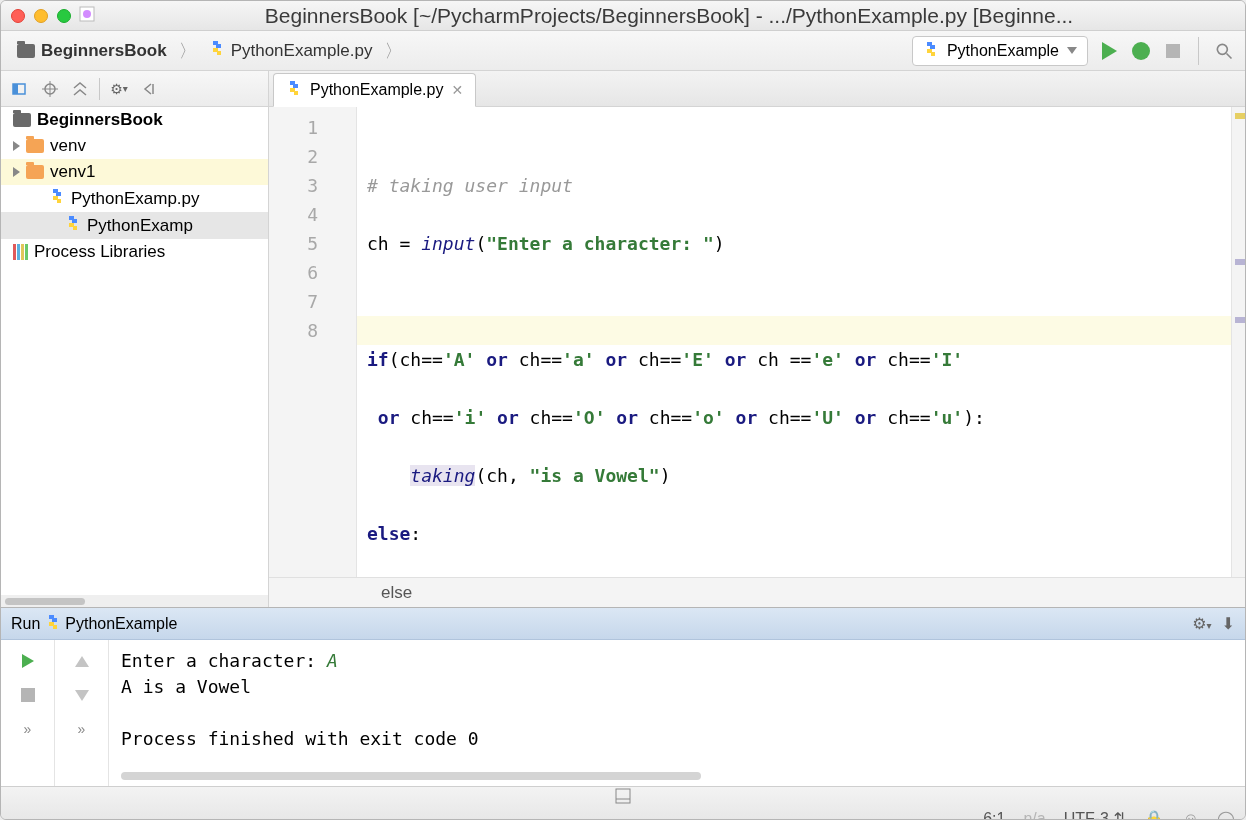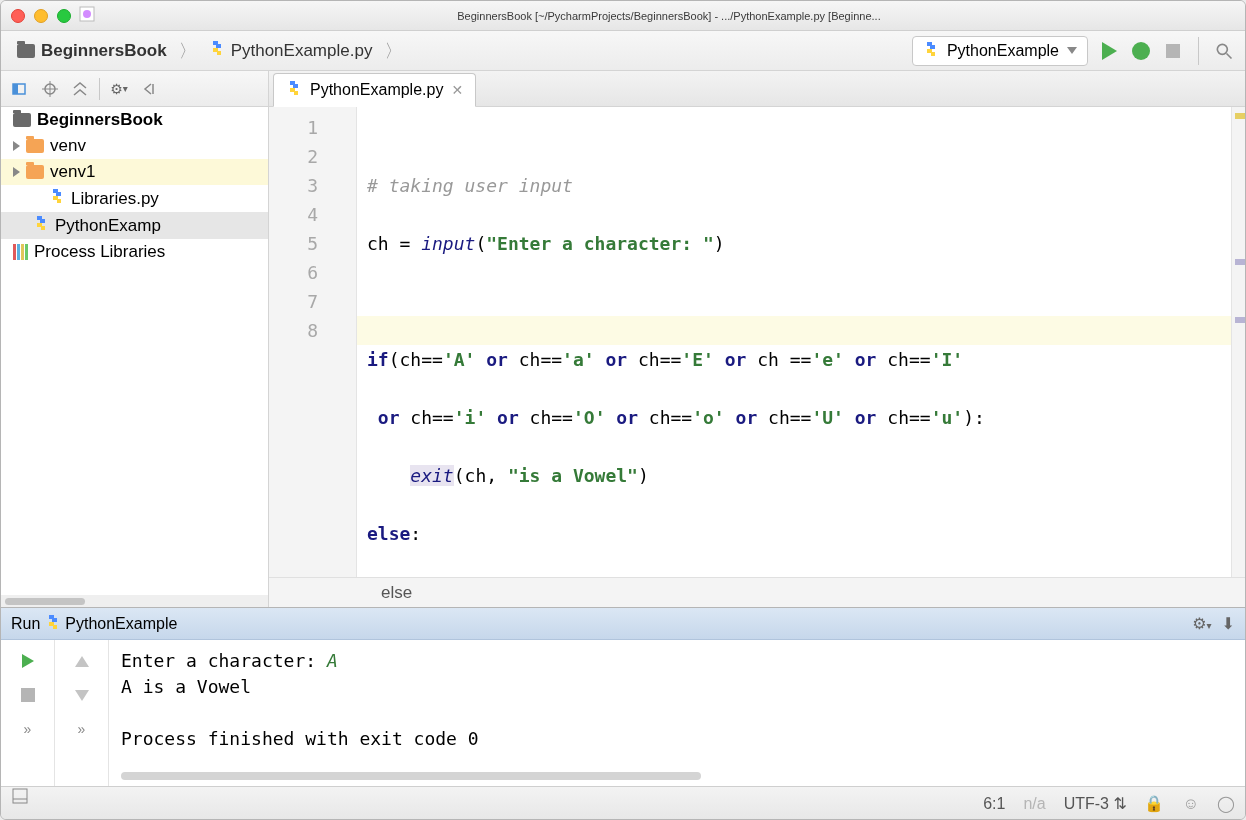--- a/index.html
+++ b/index.html
@@ -1,21 +1,21 @@
 <!DOCTYPE html>
 <html><head>
 <meta charset="utf-8">
 <style>
 * { box-sizing: border-box; margin: 0; padding: 0; }
 body { font-family: "Helvetica Neue", Arial, sans-serif; font-size: 14px; background: #ececec; width: 1246px; height: 820px; overflow: hidden; border: 1px solid #b5b5b5; border-radius: 6px; }
 .titlebar { height: 30px; background: linear-gradient(#f6f6f6,#e6e6e6); border-bottom:1px solid #cfcfcf; display:flex; align-items:center; padding:0 10px; }
 .traffic { display:flex; gap:9px; }
 .dot { width:14px; height:14px; border-radius:50%; }
 .dot.red{background:#ff5f57;border:1px solid #e24238;} .dot.yel{background:#ffbd2e;border:1px solid #e1a024;} .dot.grn{background:#28c940;border:1px solid #1bad2e;}
-.title-text { flex:1; text-align:center; font-size:11px; color:#3a3a3a; }
+.title-text { flex:1; text-align:center; font-size:21px; color:#3a3a3a; }
 .title-icon { margin:0 8px; display:inline-block; }
 .toolbar-row { height:40px; background:linear-gradient(#f7f7f7,#ececec); border-bottom:1px solid #d4d4d4; display:flex; align-items:center; padding:0 10px; }
 .breadcrumb { display:flex; align-items:center; gap:6px; font-size:17px; color:#333; }
 .crumb { display:flex; align-items:center; gap:6px; padding:3px 6px; cursor:pointer; }
 .chev { color:#999; font-size:18px; }
 .folder-icon { width:18px; height:14px; background:#6a6a6a; border-radius:2px; position:relative; }
 .folder-icon::before{content:'';position:absolute;top:-3px;left:0;width:8px;height:3px;background:#6a6a6a;border-radius:1px 1px 0 0;}
 .toolbar-right { margin-left:auto; display:flex; align-items:center; gap:10px; }
 .run-config { display:flex; align-items:center; gap:8px; background:#fff; border:1px solid #c8c8c8; border-radius:4px; padding:4px 10px; font-size:16px; cursor:pointer; }
 .tri-down{width:0;height:0;border-left:5px solid transparent;border-right:5px solid transparent;border-top:7px solid #888;}
@@ -65,21 +65,21 @@
 .run-header-right{margin-left:auto;display:flex;gap:10px;}
 .run-body{display:flex;height:146px;background:#fff;}
 .run-controls{width:54px;border-right:1px solid #e4e4e4;display:flex;flex-direction:column;align-items:center;padding-top:8px;gap:8px;}
 .run-controls2{width:54px;border-right:1px solid #e4e4e4;display:flex;flex-direction:column;align-items:center;padding-top:8px;gap:8px;}
 .rc-btn{width:26px;height:26px;display:flex;align-items:center;justify-content:center;cursor:pointer;}
 .arrow-up{width:0;height:0;border-left:7px solid transparent;border-right:7px solid transparent;border-bottom:11px solid #c4c4c4;}
 .arrow-down{width:0;height:0;border-left:7px solid transparent;border-right:7px solid transparent;border-top:11px solid #c4c4c4;}
 .console{flex:1;font-family:Menlo,monospace;font-size:18px;padding:8px 12px;line-height:26px;position:relative;}
 .console-scroll{position:absolute;bottom:4px;left:12px;right:12px;height:10px;}
 .console-thumb{width:580px;height:8px;background:#d4d4d4;border-radius:4px;}
-.statusbar{height:34px;background:linear-gradient(#f3f3f3,#e7e7e7);border-top:1px solid #cfcfcf;display:flex;padding:0 10px;font-size:16px;color:#555;}
+.statusbar{height:34px;background:linear-gradient(#f3f3f3,#e7e7e7);border-top:1px solid #cfcfcf;display:flex;align-items:center;padding:0 10px;font-size:16px;color:#555;flex-direction:column;}
 .sb-left svg{width:18px;height:18px;stroke:#888;fill:none;}
 .sb-right{margin-left:auto;display:flex;align-items:center;gap:18px;}
 .sb-dim{color:#b5b5b5;}
 </style>
 </head>
 <body>
 
 <div class="titlebar">
   <div class="traffic">
     <div class="dot red"></div>
@@ -184,23 +184,23 @@
       <div class="tree-item indent1 selected">
         <span class="expand-tri"></span>
         <span class="folder-orange"></span>
         <span>venv1</span>
       </div>
       <div class="tree-item indent1" style="padding-left:48px">
         <span><svg width="16" height="16" viewBox="0 0 16 16">
               <path d="M5 1h4v3h3v4H7V5H4V1z" fill="#4b8bff"></path>
               <path d="M4 8h5v3h3v4H8v-3H4V8z" fill="#ffd43b"></path>
             </svg></span>
-        <span>Libraries.py</span>
-      </div>
-      <div class="tree-item indent1" style="padding-left:32px;background:#e6e6e6">
+        <span>PythonExamp.py</span>
+      </div>
+      <div class="tree-item indent1" style="padding-left:64px;background:#e6e6e6">
         <span><svg width="16" height="16" viewBox="0 0 16 16">
               <path d="M5 1h4v3h3v4H7V5H4V1z" fill="#4b8bff"></path>
               <path d="M4 8h5v3h3v4H8v-3H4V8z" fill="#ffd43b"></path>
             </svg></span>
         <span>PythonExamp</span>
       </div>
       <div class="tree-item">
         <span class="lib-icon">
             <span style="background:#e05a5a"></span>
             <span style="background:#5ab0e0"></span>
@@ -237,21 +237,21 @@
         <div>7</div>
         <div>8</div>
       </div>
       <div class="code">
         <div class="hl-line" style="top:209px"></div>
 <div class="code-line"><span class="c-comment"># taking user input</span></div>
 <div class="code-line"><span>ch = </span><span class="c-fn">input</span><span>(</span><span class="c-str">"Enter a character: "</span><span>)</span></div>
 <div class="code-line">&nbsp;</div>
 <div class="code-line"><span class="c-kw">if</span><span>(ch==</span><span class="c-str">'A'</span><span class="c-kw"> or </span><span>ch==</span><span class="c-str">'a'</span><span class="c-kw"> or </span><span>ch==</span><span class="c-str">'E'</span><span class="c-kw"> or </span><span>ch ==</span><span class="c-str">'e'</span><span class="c-kw"> or </span><span>ch==</span><span class="c-str">'I'</span></div>
 <div class="code-line"><span class="c-kw"> or </span><span>ch==</span><span class="c-str">'i'</span><span class="c-kw"> or </span><span>ch==</span><span class="c-str">'O'</span><span class="c-kw"> or </span><span>ch==</span><span class="c-str">'o'</span><span class="c-kw"> or </span><span>ch==</span><span class="c-str">'U'</span><span class="c-kw"> or </span><span>ch==</span><span class="c-str">'u'</span><span>):</span></div>
-<div class="code-line"><span>    </span><span class="c-fn c-bg">exit</span><span>(ch, </span><span class="c-str">"is a Vowel"</span><span>)</span></div>
+<div class="code-line"><span>    </span><span class="c-fn c-bg">taking</span><span>(ch, </span><span class="c-str">"is a Vowel"</span><span>)</span></div>
 <div class="code-line"><span class="c-kw">else</span><span>:</span></div>
 
       </div>
       <div class="marker-bar">
         <div class="marker" style="top:6px;background:#e6cf63"></div>
         <div class="marker" style="top:152px;background:#b8b4d4"></div>
         <div class="marker" style="top:210px;background:#b8b4d4"></div>
       </div>
     </div>
     <div class="breadcrumb-bottom">

